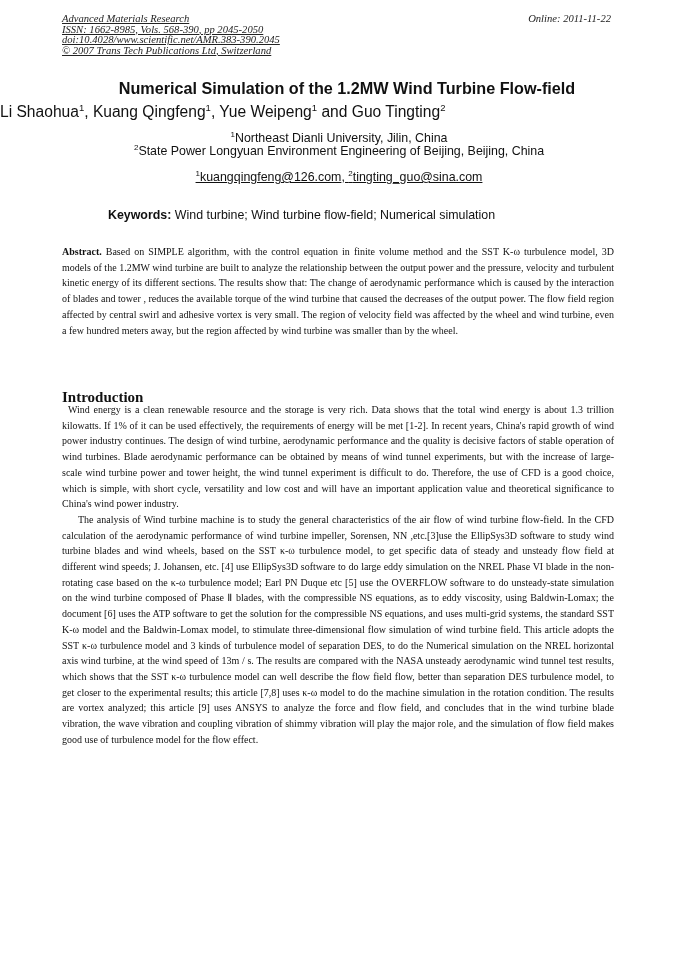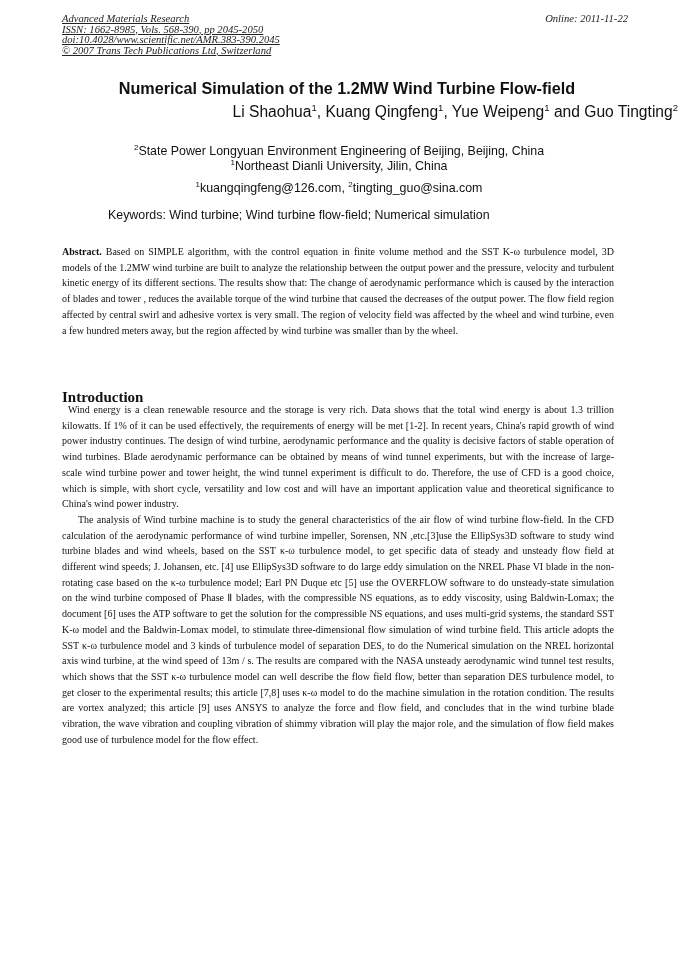--- a/index.html
+++ b/index.html
@@ -1,28 +1,28 @@
 <!DOCTYPE html>
 <html><head>
 <meta charset="utf-8">
 <style>
   html, body { margin:0; padding:0; background:#ffffff; }
   body { width:678px; height:959px; position:relative; overflow:hidden; color:#111; }
   .hdr { position:absolute; font-family:"Liberation Serif", serif; font-style:italic; font-size:10.6px; line-height:10.5px; color:#222; }
   .hdr-left { left:62px; top:14px;text-decoration:underline; }
-  .hdr-right { right:50px; top:14px; }
+  .hdr-right { right:67px; top:14px; }
   .sans { font-family:"Liberation Sans", sans-serif; }
   .title { position:absolute; left:0; width:678px; top:79px; text-align:center; font-weight:bold; font-size:16.2px;margin-left:8px; }
-  .authors { position:absolute; left:0; width:678px; top:103px; text-align:right; font-size:15.6px; }
+  .authors { position:absolute; left:0; width:678px; top:103px; text-align:left; font-size:15.6px; }
   .aff { position:absolute; left:0; width:678px; text-align:center; font-size:12.4px; }
-  .aff1 { top:131px;margin-top:28px; } .aff2 { top:144px; } .aff3 { top:181px; }
+  .aff1 { top:131px; } .aff2 { top:144px; } .aff3 { top:170px;text-decoration:underline; }
   sup { font-size:8px; vertical-align:5px; line-height:0; }
   .authors sup { font-size:9.5px; vertical-align:6px; }
   .keywords { position:absolute; left:62px; top:208px; font-size:12.4px; }
-  .keywords b { font-weight:normal;padding-left:46px; }
+  .keywords b { font-weight:bold;padding-left:46px; }
   .body { position:absolute; left:62px; width:552px; font-family:Liberation Serif, serif; font-size:10px; line-height:15.7px; text-align:justify; color:#111; }
   .body p { margin:0; }
   .abstract { top:244px; }
   .intro-h { position:absolute; left:62px; top:389px; font-family:"Liberation Serif", serif; font-weight:bold; font-size:15px; }
   .intro { top:402px; }
   .indent { text-indent:6px; }
   .indent2 { text-indent:16px; }
 </style>
 </head>
 <body>

